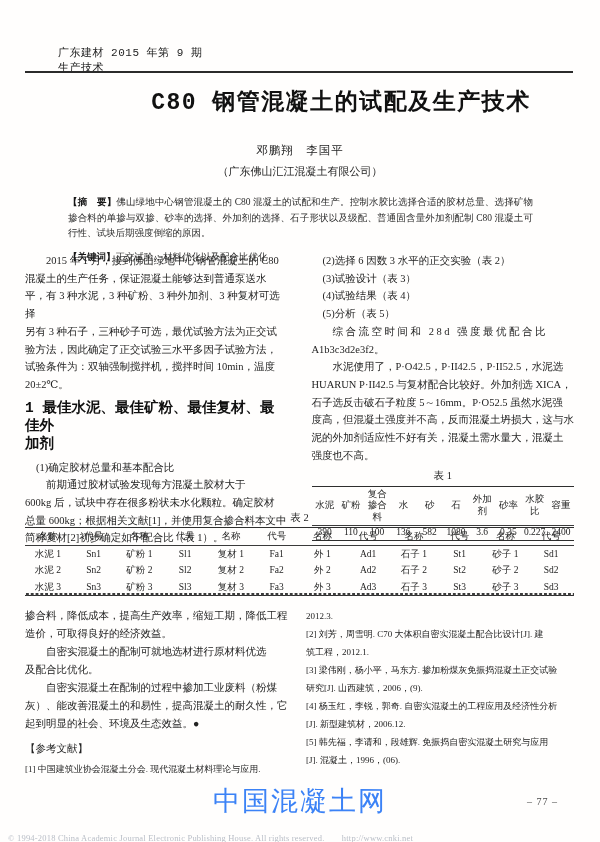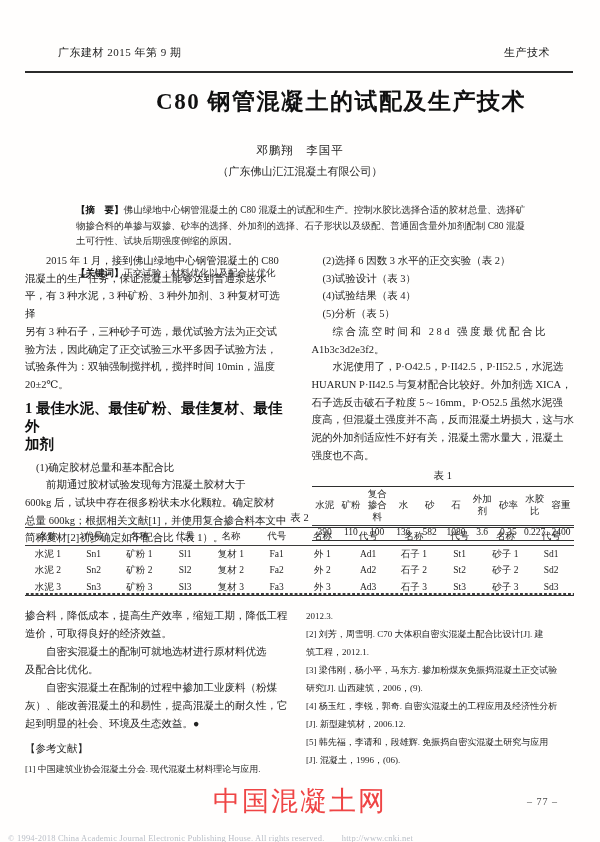--- a/index.html
+++ b/index.html
@@ -1,21 +1,21 @@
 <!DOCTYPE html>
 <html lang="zh"><head>
 <meta charset="utf-8">
 <style>
   html,body{margin:0;padding:0;background:#ffffff;}
   .page{
     position:relative; width:600px; height:842px; margin:0 auto;
     background:#fffefd; overflow:hidden; color:#1f1f1f;
     font-family:"Liberation Serif","DejaVu Serif",serif;
   }
-  .sans{font-family:Liberation Serif, serif;}
+  .sans{font-family:Liberation Mono, monospace;flex-direction:column;}
 
   .page-header{
     position:absolute; top:45px; left:58px; width:492px;
     display:flex; justify-content:space-between;
     font-size:11px; letter-spacing:0.5px; color:#232323;
   }
   .header-rule{
     position:absolute; top:71px; left:25px; width:548px; height:2px;
     background:#2b2b2b;
   }
@@ -29,21 +29,21 @@
     text-align:center; font-size:11.5px; letter-spacing:1px;
   }
   .affiliation{
     position:absolute; top:164px; left:0; width:100%;
     text-align:center; font-size:11px;
   }
   .abstract-block{
     position:absolute; top:187px; left:60px; width:481px;
     font-size:9.5px; line-height:15.6px; text-align:justify; color:#2a2a2a;
   }
-  .abstract-block p{margin:16px;}
+  .abstract-block p{margin:8px;}
   .abstract-block .kw{margin-top:4px;}
   .blabel{font-weight:700; color:#161616;}
 
   .body-cols{
     position:absolute; top:252px; left:25px; width:549px;
     display:flex; gap:24px; font-size:10.5px; line-height:17.7px; color:#232323;
   }
   .col{width:268px;}
   .plines{margin:0; white-space:pre-line; text-indent:2em;}
   .noindent{text-indent:0;}
@@ -270,17 +270,17 @@
 筑工程，2012.1.
 [3] 梁伟刚，杨小平，马东方. 掺加粉煤灰免振捣混凝土正交试验
 研究[J]. 山西建筑，2006，(9).
 [4] 杨玉红，李锐，郭奇. 自密实混凝土的工程应用及经济性分析
 [J]. 新型建筑材，2006.12.
 [5] 韩先福，李请和，段雄辉. 免振捣自密实混凝土研究与应用
 [J]. 混凝土，1996，(06).</div>
     </div>
   </div>
 
-  <div class="footer-site" style="color: #ef4444;">中国混凝土网</div>
+  <div class="footer-site" style="color: #3b82f6;">中国混凝土网</div>
   <div class="page-number">– 77 –</div>
   <div class="cnki-line" style="color: rgb(184, 189, 198);">© 1994-2018 China Academic Journal Electronic Publishing House. All rights reserved.　　http://www.cnki.net</div>
 
 </div>
 
 </body></html>

